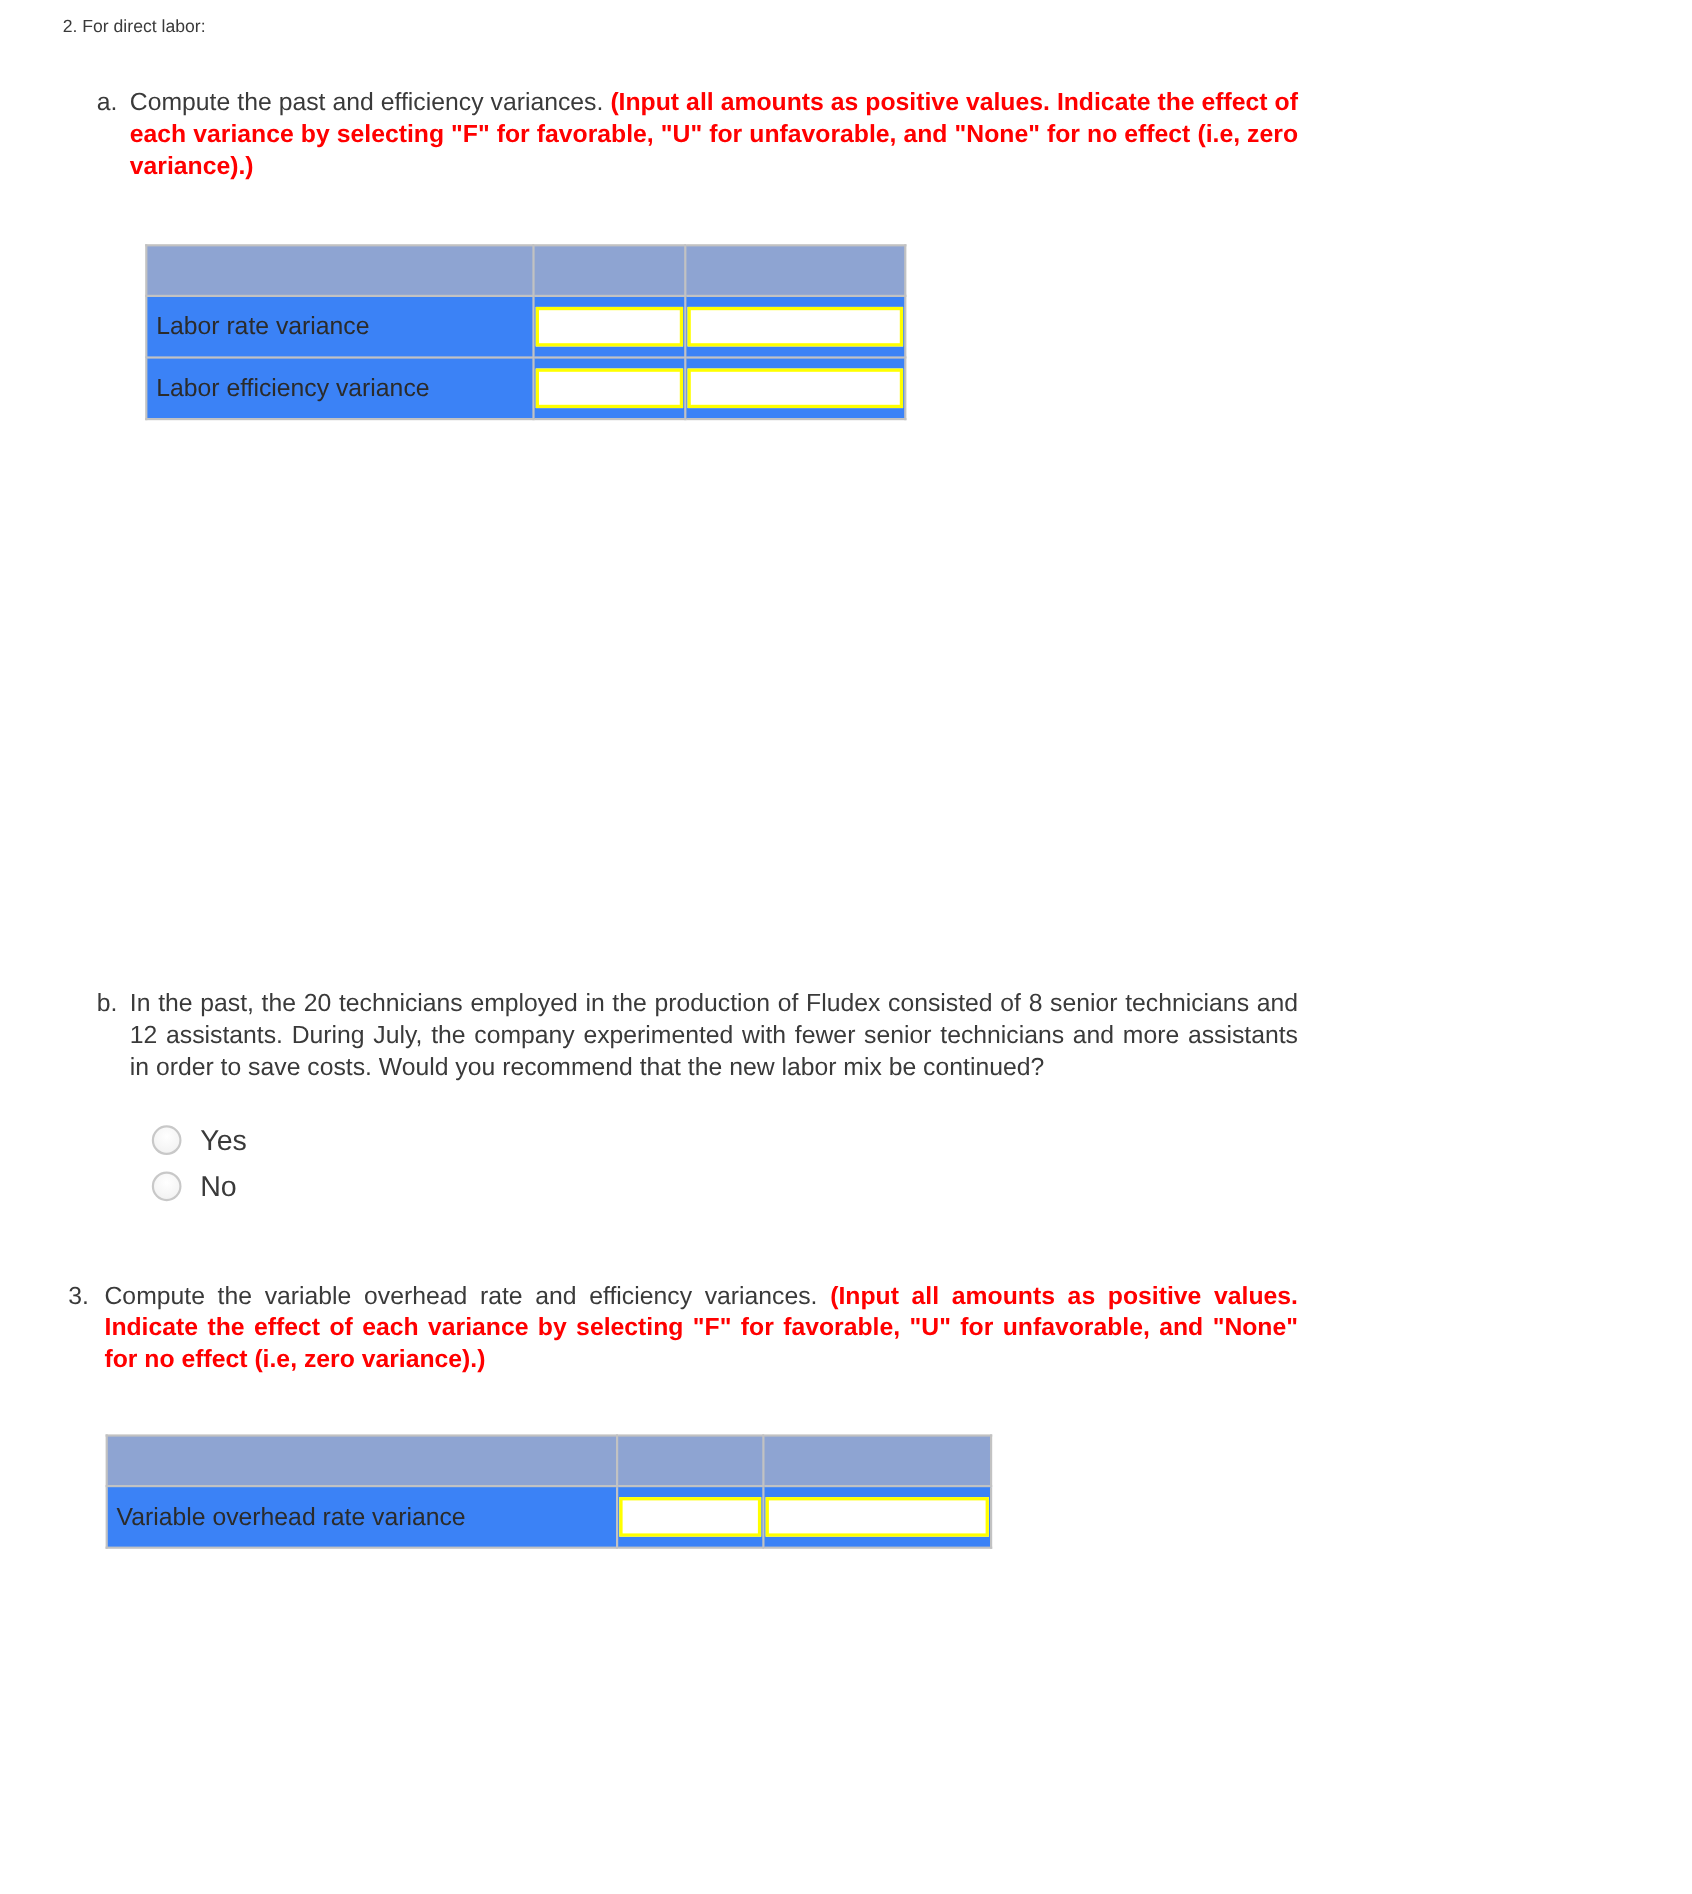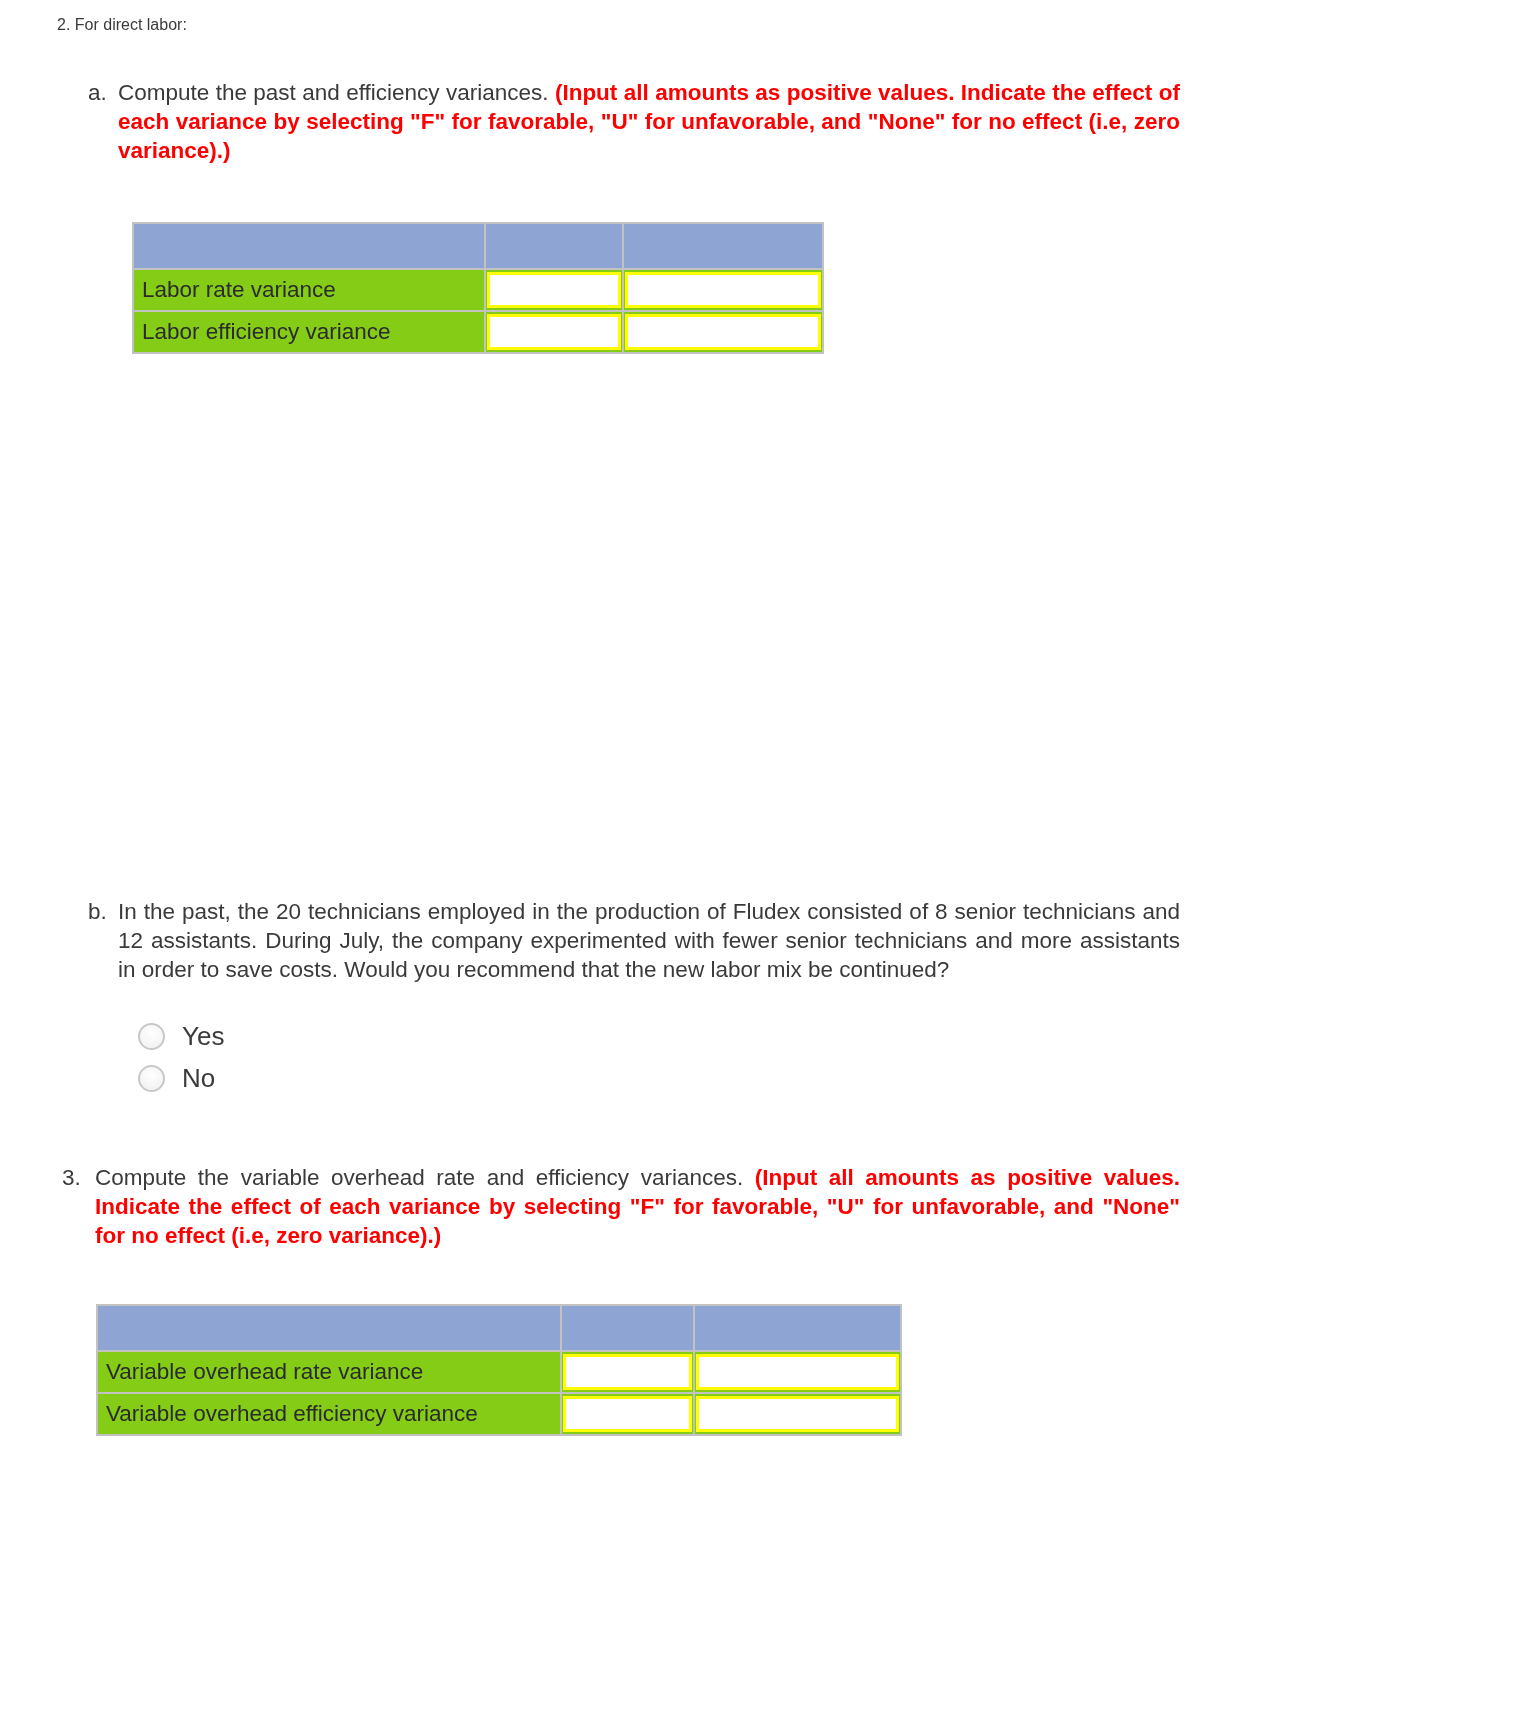--- a/index.html
+++ b/index.html
@@ -16,21 +16,21 @@
   .heading { font-size:16px; color:#3a3a3a; }
   .para { display:flex; font-size:22.5px; line-height:29px; color:#3a3a3a; }
   .para .item-label { flex:0 0 30px; }
   .para .ptext { flex:1; text-align:justify; }
   .red { color:#ff0000; font-weight:bold; }
 
   
   table.vtable { border-collapse:collapse; table-layout:fixed; background:#ffffff; }
   table.vtable th, table.vtable td { border:2px solid #c2c2c2; }
   table.vtable th { background:#8ea4d2; height:46px; }
-  table.vtable td { height:42px; background:#84cc16; }
+  table.vtable td { height:56px; background:#3b82f6; }
   td.lbl { font-size:22.5px; color:#2b2b2b; padding-left:8px; vertical-align:middle; }
   td.ycell { padding:1px; vertical-align:middle; }
   .ybox { height:36px; width:100%; border:3px solid #ffff00; background:#ffffff; }
 
   
   .radio-group { display:flex; flex-direction:column; gap:11px; }
   .radio-row { display:flex; align-items:center; cursor:pointer; }
   .radio {
     width:27px; height:27px; border-radius:50%;
     border:2px solid #c8c8c8;
@@ -124,23 +124,14 @@
   <tbody>
     <tr>
       <td class="lbl">Variable overhead rate variance</td>
       <td class="ycell">
           <div class="ybox" role="textbox"></div>
         </td>
       <td class="ycell">
           <div class="ybox" role="listbox"></div>
         </td>
     </tr>
-    <tr>
-      <td class="lbl">Variable overhead efficiency variance</td>
-      <td class="ycell">
-          <div class="ybox" role="textbox"></div>
-        </td>
-      <td class="ycell">
-          <div class="ybox" role="listbox"></div>
-        </td>
-    </tr>
   </tbody>
 </table>
 
 </body></html>

